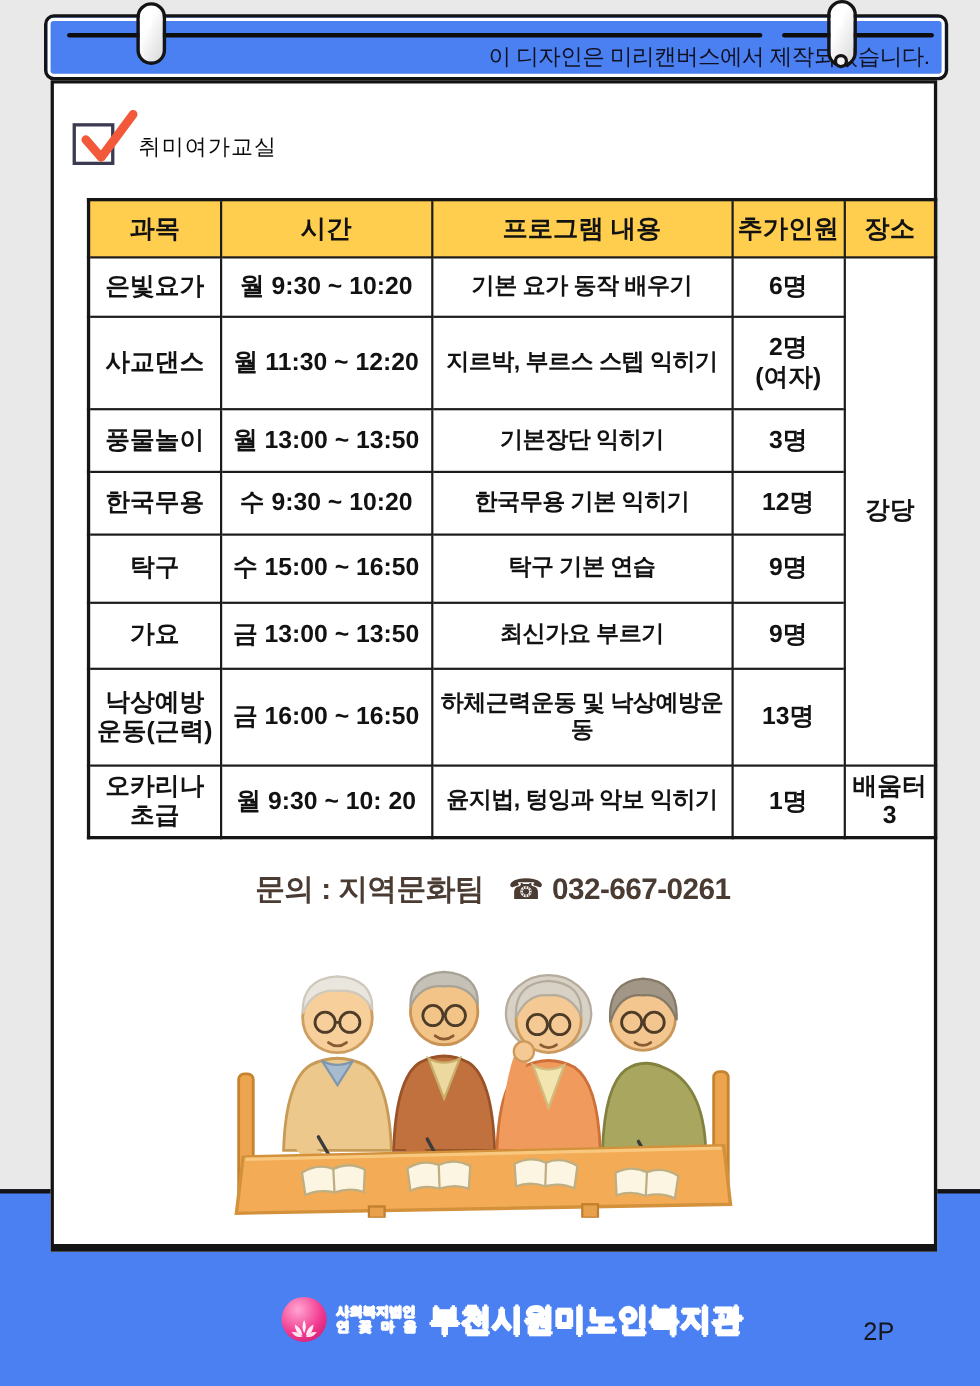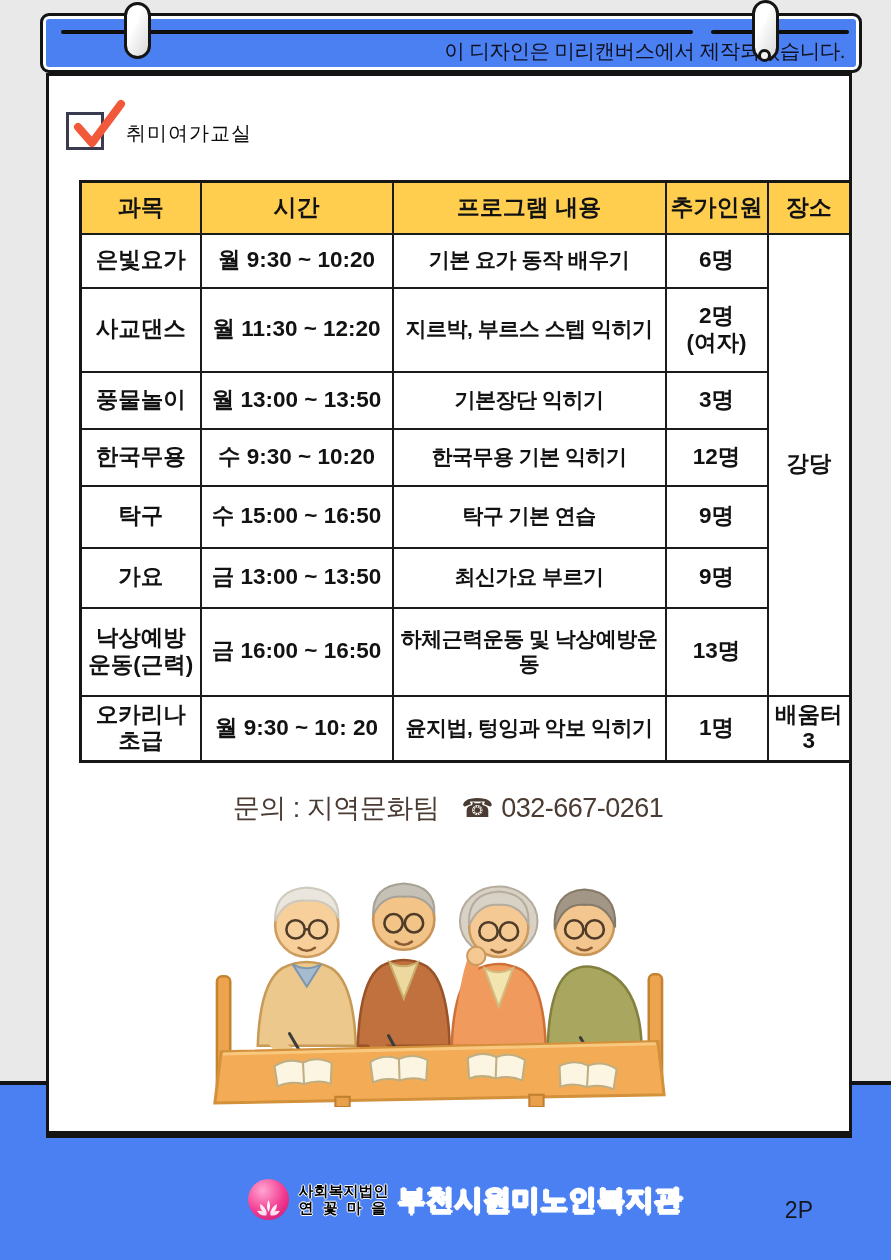--- a/index.html
+++ b/index.html
@@ -78,39 +78,39 @@
   .schedule td{font-size:22.5px;line-height:1.18}
   .col-subject{width:120px}.col-time{width:192px}.col-content{width:273px}
   .col-extra{width:102px}.col-venue{width:83px}
   thead tr{height:52px}
   .row-1{height:54px}.row-2{height:84px}.row-3{height:57px}.row-4{height:57px}
   .row-5{height:62px}.row-6{height:60px}.row-7{height:88px}.row-8{height:66px}
   td.content-cell{font-size:21px;letter-spacing:-0.5px}
   
   .contact{
     position:absolute;left:14px;top:714px;width:770px;text-align:center;
-    font-size:27px;font-weight:400;color:var(--contact);letter-spacing:-0.5px;
+    font-size:27px;font-weight:700;color:var(--contact);letter-spacing:-0.5px;
   }
   .contact .label{margin-right:22px}
   .contact .phone-icon{margin-right:8px;font-size:26px}
   
   .illustration{position:absolute;left:163px;top:786px;width:455px;height:245px}
   
   .logo-row{
     position:absolute;left:0;top:94px;width:100%;
     display:flex;justify-content:center;align-items:center;gap:9px;
     transform:translateX(20px);
   }
   .logo-ball{
     width:41px;height:41px;border-radius:50%;flex:0 0 auto;position:relative;
     background:radial-gradient(circle at 36% 28%,#FFA6D2 0%,#F23A90 55%,#BE146A 100%);
   }
   .logo-ball svg{position:absolute;left:6px;bottom:2px}
   .org-small{
-    font-size:15px;font-weight:700;color:#000000;line-height:1.12;
+    font-size:12px;font-weight:700;color:#ffffff;line-height:1.12;
     text-shadow:-1px 0 #fff,1px 0 #fff,0 -1px #fff,0 1px #fff;
     white-space:nowrap;
   }
   .org-small .l2{letter-spacing:2.5px}
   .org-name{
     font-size:28px;font-weight:900;color:#ffffff;letter-spacing:0.5px;white-space:nowrap;
     text-shadow:-1.5px 0 #fff,1.5px 0 #fff,0 -1.5px #fff,0 1.5px #fff;
   }
   .page-num{position:absolute;right:78px;top:112px;font-size:23px;color:#15151c}
 </style>

